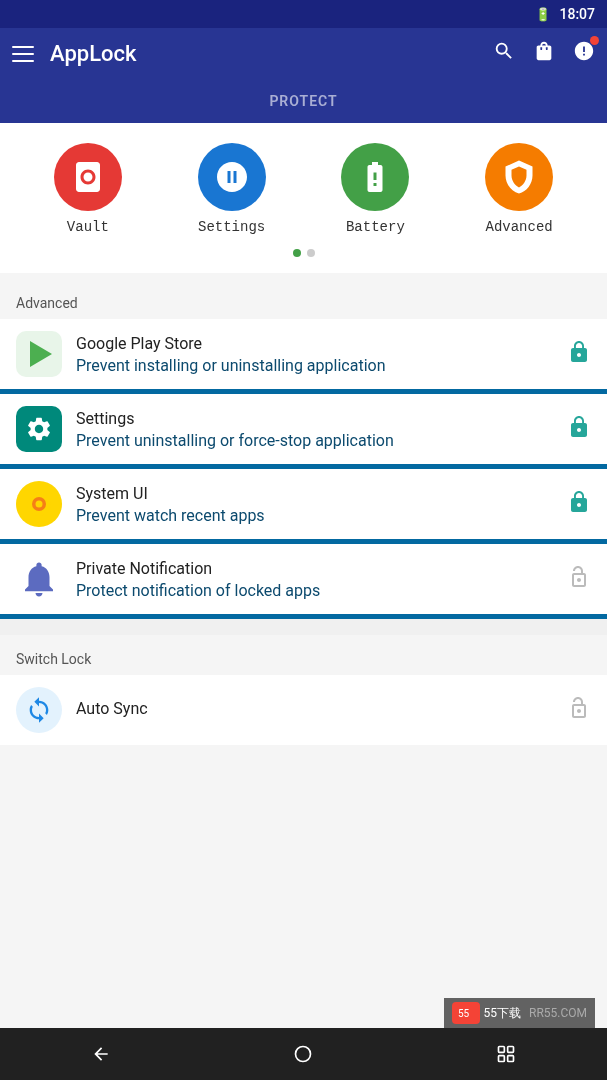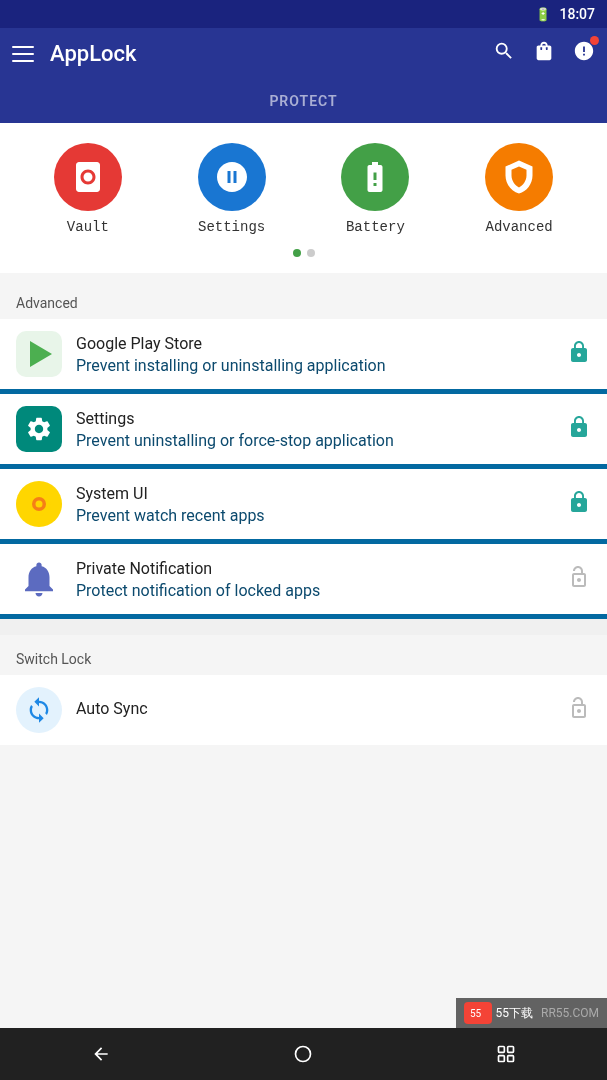--- a/index.html
+++ b/index.html
@@ -253,21 +253,21 @@
       align-items: center;
       justify-content: center;
       width: 60px;
       height: 52px;
     }
 
     
     .watermark {
       position: absolute;
       bottom: 52px;
-      right: 0;
+      right: 12px;
       background: rgba(0,0,0,0.6);
       display: flex;
       align-items: center;
       padding: 4px 8px;
       gap: 4px;
     }
     .watermark-icon {
       background: #f44336;
       border-radius: 4px;
       width: 28px;

